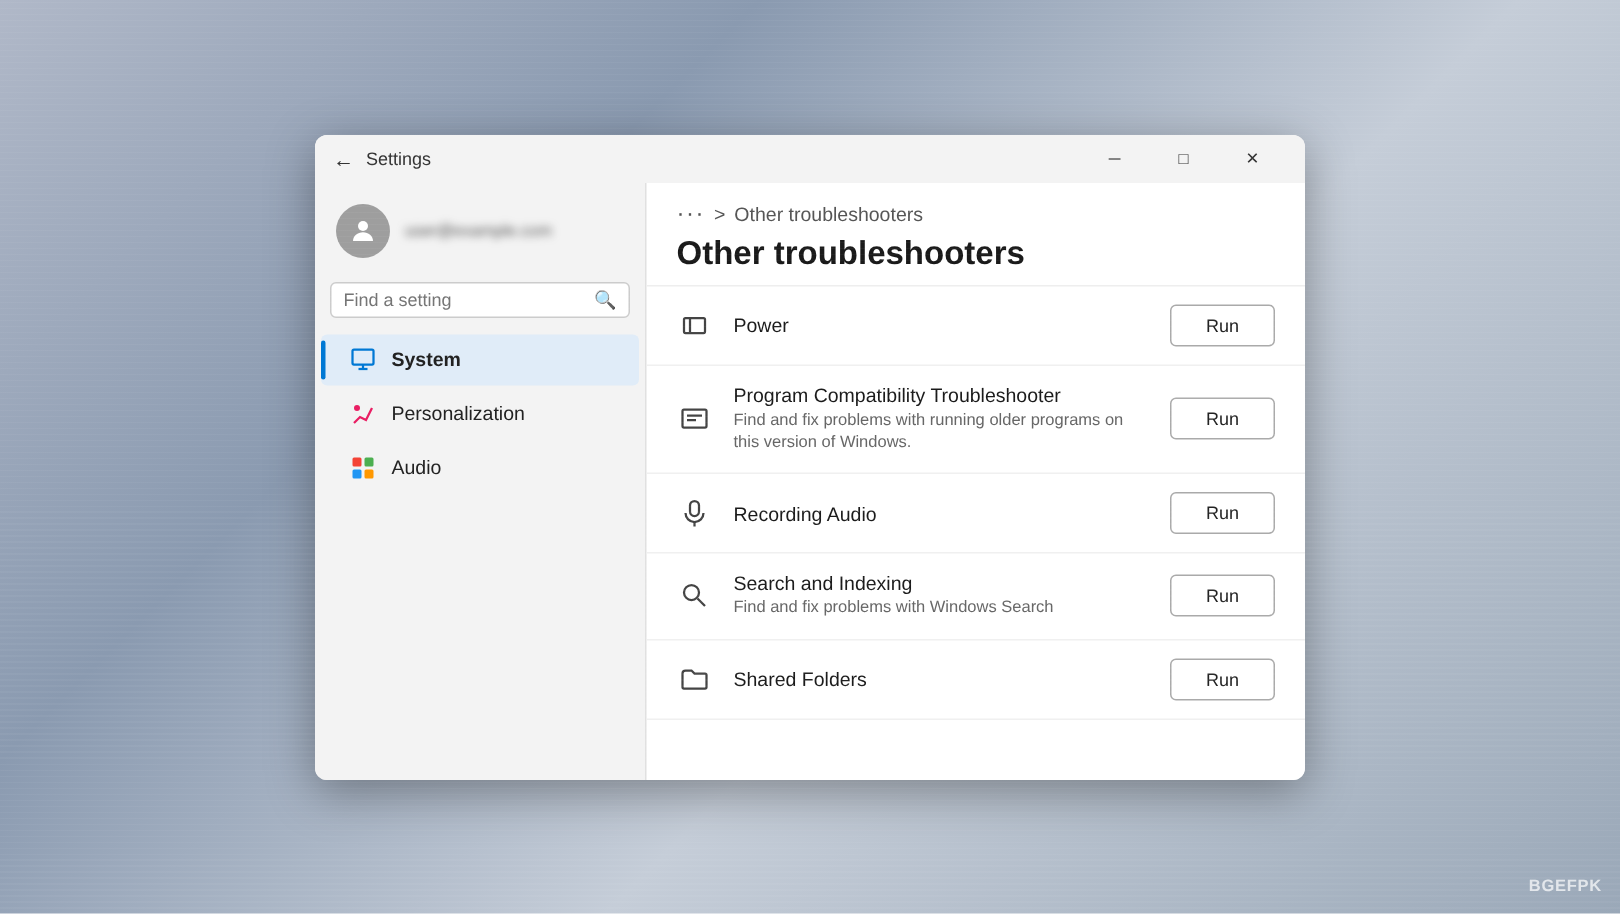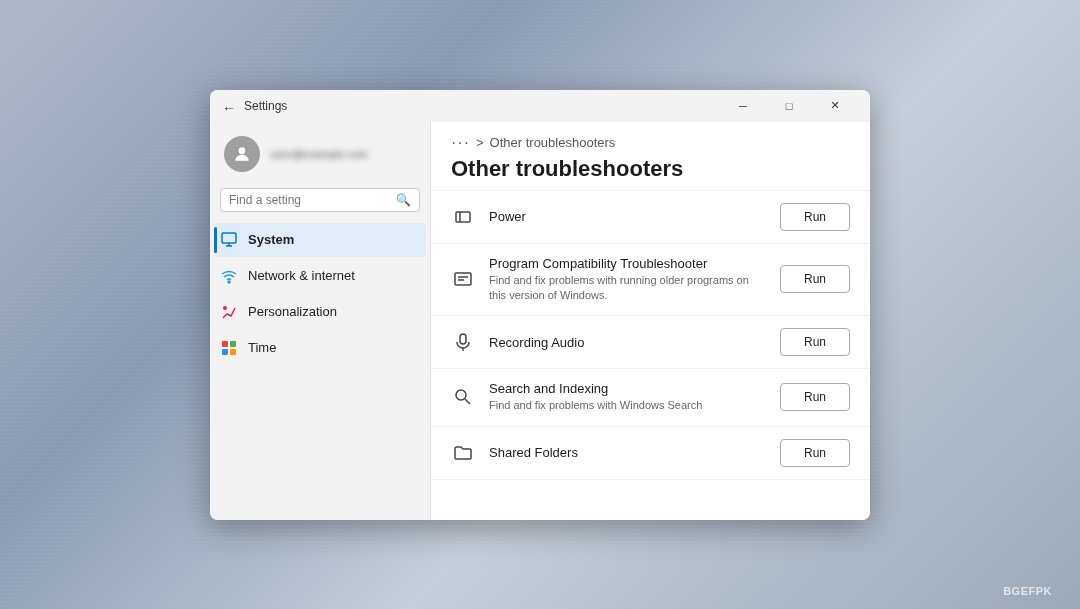--- a/index.html
+++ b/index.html
@@ -154,21 +154,21 @@
 
     .search-icon-small {
       color: #666;
       font-size: 12px;
     }
 
     .nav-item {
       display: flex;
       align-items: center;
       gap: 10px;
-      padding: 8px 6px;
+      padding: 8px 19px;
       font-size: 13px;
       color: #222;
       cursor: pointer;
       border-radius: 4px;
       margin: 1px 4px;
       position: relative;
     }
 
     .nav-item.active {
       background: #e0ecf8;
@@ -289,21 +289,21 @@
     }
 
     
     .content-body::-webkit-scrollbar { width: 6px; }
     .content-body::-webkit-scrollbar-thumb { background: #c0c0c0; border-radius: 3px; }
     .content-body::-webkit-scrollbar-track { background: transparent; }
 
     .watermark {
       position: absolute;
       bottom: 12px;
-      right: 28px;
+      right: 12px;
       font-size: 11px;
       color: rgba(255,255,255,0.7);
       font-weight: bold;
       letter-spacing: 0.5px;
     }
   </style>
 </head>
 <body>
 
 <div class="window">
@@ -343,52 +343,41 @@
           <svg width="16" height="16" viewBox="0 0 16 16" fill="#0078d4">
             <rect x="1" y="1" width="14" height="10" rx="1" fill="none" stroke="#0078d4" stroke-width="1.5"></rect>
             <line x1="5" y1="14" x2="11" y2="14" stroke="#0078d4" stroke-width="1.5"></line>
             <line x1="8" y1="11" x2="8" y2="14" stroke="#0078d4" stroke-width="1.5"></line>
           </svg>
         </div>
         <span>System</span>
       </div>
 
 
-      <div class="nav-item">
-        <div class="nav-icon">
-          <svg width="16" height="16" viewBox="0 0 16 16" fill="none" stroke="#2196f3" stroke-width="1.5">
-            <path d="M1 6 Q8 1 15 6"></path>
-            <path d="M3 9 Q8 5 13 9"></path>
-            <path d="M6 12 Q8 10 10 12"></path>
-            <circle cx="8" cy="14" r="1" fill="#2196f3"></circle>
-          </svg>
-        </div>
-        <span>Network &amp; internet</span>
-      </div>
 
       <div class="nav-item">
         <div class="nav-icon">
           <svg width="16" height="16" viewBox="0 0 16 16" fill="none" stroke="#e91e63" stroke-width="1.5">
             <path d="M2 14 L6 10 L10 12 L14 4"></path>
             <circle cx="4" cy="4" r="2" fill="#e91e63" stroke="none"></circle>
           </svg>
         </div>
         <span>Personalization</span>
       </div>
 
       <div class="nav-item">
         <div class="nav-icon">
           <svg width="16" height="16" viewBox="0 0 16 16">
             <rect x="1" y="1" width="6" height="6" fill="#f44336" rx="1"></rect>
             <rect x="9" y="1" width="6" height="6" fill="#4caf50" rx="1"></rect>
             <rect x="1" y="9" width="6" height="6" fill="#2196f3" rx="1"></rect>
             <rect x="9" y="9" width="6" height="6" fill="#ff9800" rx="1"></rect>
           </svg>
         </div>
-        <span>Time</span>
+        <span>Audio</span>
       </div>
 
 
 
     </div>
 
     <div class="main-content">
       <div class="content-header">
         <div class="breadcrumb">
           <span class="breadcrumb-dots">···</span>

